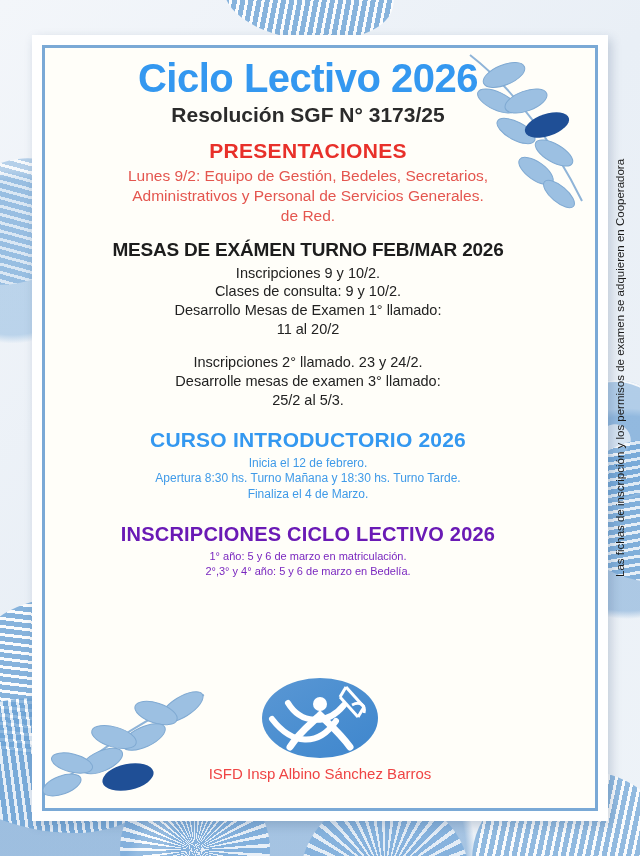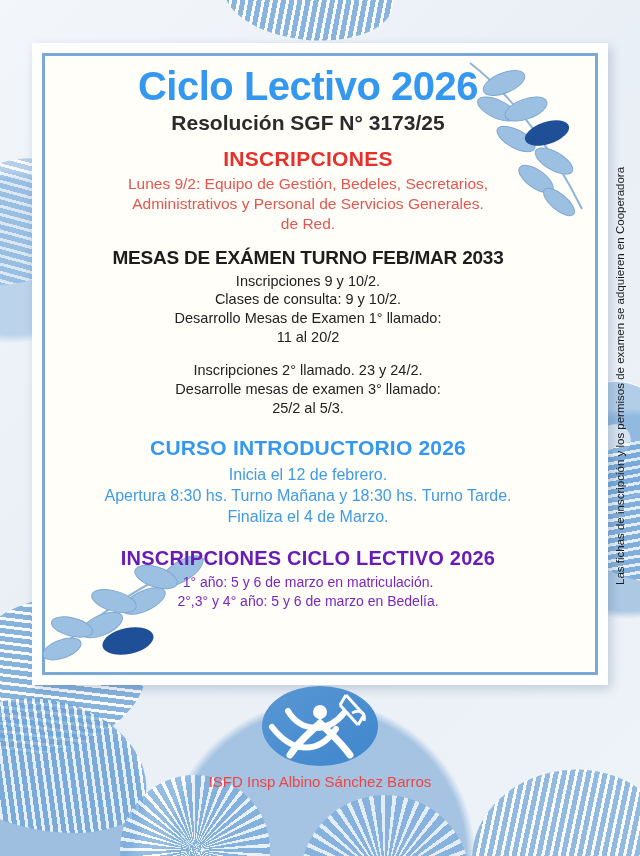--- a/index.html
+++ b/index.html
@@ -35,21 +35,21 @@
     background:repeating-conic-gradient(from 0deg,#79abdb 0 5deg,#ffffff 5deg 8deg);
   }
   .dotty{
     position:absolute;border-radius:50%;
     background:radial-gradient(circle,#ffffff 0 18%,#79abdb 19% 100%);
     box-shadow:0 0 0 2px #ffffff inset;
   }
 
   
   #card{
-    position:absolute;left:32px;top:43px;width:576px;height:642px;
+    position:absolute;left:32px;top:35px;width:576px;height:786px;
     background:#ffffff;
     box-shadow:3px 4px 10px rgba(40,70,110,.22);
   }
   #card-inner-border{
     position:absolute;left:10px;top:10px;right:10px;bottom:10px;
     border:3px solid #7aa9d6;
     background:#fffef9;
   }
 
   
@@ -79,27 +79,27 @@
     font-size:19px;font-weight:bold;color:#1d1d1d;margin:13px 0 3px 0;letter-spacing:-.2px;
   }
   .p-black{
     font-size:14.5px;color:#222;line-height:1.3;margin:0;font-weight:500;
   }
   .gap{height:14px;}
   .h-blue{
     font-size:21px;font-weight:bold;color:#3498f0;margin:18px 0 4px 0;letter-spacing:.2px;
   }
   .p-blue{
-    font-size:16px;color:#3f9ae8;line-height:1.33;margin:0;font-weight:500;
+    font-size:12px;color:#3f9ae8;line-height:1.33;margin:0;font-weight:500;
   }
   .h-purple{
     font-size:20px;font-weight:bold;color:#6a1ab5;margin:20px 0 3px 0;letter-spacing:.2px;
   }
   .p-purple{
-    font-size:14px;color:#7926bf;line-height:1.3;margin:0;font-weight:500;
+    font-size:11px;color:#7926bf;line-height:1.3;margin:0;font-weight:500;
   }
 
   
   #sidenote{
     position:absolute;right:-6px;top:222px;
     width:320px;
     transform:rotate(-90deg);
     transform-origin:right top;
     font-size:11.5px;color:#1b1b1b;
     text-align:left;
@@ -163,26 +163,26 @@
       <ellipse cx="26" cy="104" rx="20" ry="9" transform="rotate(-20 26 104)"></ellipse>
     </g>
     <ellipse cx="92" cy="96" rx="26" ry="13" fill="#1f4f96" transform="rotate(-12 92 96)"></ellipse>
   </svg>
 
   <div id="content">
 
     <h1 class="title">Ciclo Lectivo 2026</h1>
     <div class="subtitle">Resolución SGF N° 3173/25</div>
 
-    <div class="h-red">INSCRIPCIONES</div>
+    <div class="h-red">PRESENTACIONES</div>
     <p class="p-red">Lunes 9/2: Equipo de Gestión, Bedeles, Secretarios,</p>
     <p class="p-red">Administrativos y Personal de Servicios Generales.</p>
     <p class="p-red">de Red.</p>
 
-    <div class="h-black">MESAS DE EXÁMEN TURNO FEB/MAR 2033</div>
+    <div class="h-black">MESAS DE EXÁMEN TURNO FEB/MAR 2026</div>
     <p class="p-black">Inscripciones 9 y 10/2.</p>
     <p class="p-black">Clases de consulta: 9 y 10/2.</p>
     <p class="p-black">Desarrollo Mesas de Examen 1° llamado:</p>
     <p class="p-black">11 al 20/2</p>
 
     <div class="gap"></div>
 
     <p class="p-black">Inscripciones 2° llamado. 23 y 24/2.</p>
     <p class="p-black">Desarrolle mesas de examen 3° llamado:</p>
     <p class="p-black">25/2 al 5/3.</p>

